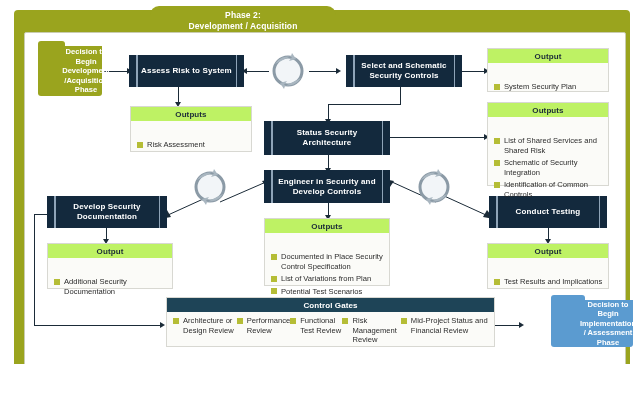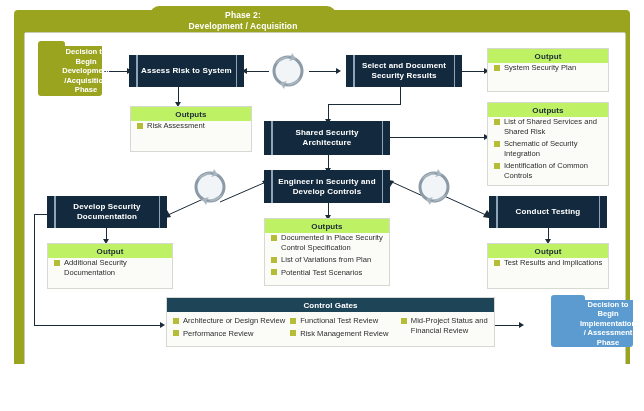--- a/index.html
+++ b/index.html
@@ -38,31 +38,31 @@
   .proc .bar.r{right:7px;}
   .proc .txt{position:relative;z-index:2;padding:0 11px;}
 
   
   .panel{background:#fbfbf8;border:1px solid #d8d8d2;}
   .panel-hd{
     background:#bef264;color:#1b2b38;font-size:8px;font-weight:bold;
     text-align:center;padding:2.5px 0 2.5px;letter-spacing:.1px;
   }
   .panel-hd.dark{background:#1e4457;color:#ffffff;}
-  .panel-body{padding:0 5px 4px 6px;}
+  .panel-body{padding:19px 5px 4px 6px;}
   .bullet-row{display:flex;align-items:flex-start;margin-bottom:3px;}
   .bullet-row:last-child{margin-bottom:0;}
   .sq{
     width:6px;height:6px;background:#b5bd36;flex:0 0 6px;margin-top:1.5px;margin-right:4px;
   }
   .bullet-tx{font-size:7.6px;color:#2c2c2c;line-height:9.5px;}
 
   
   .cg-cols{display:flex;padding:4px 5px 4px 6px;}
-  .cg-col{display:flex;flex-direction:column;}
+  .cg-col{display:flex;flex-direction:row;}
   .cg-col.c1{width:125px;}
   .cg-col.c2{width:118px;}
   .cg-col.c3{width:94px;}
 
   
   .folder{
     color:#ffffff;font-size:7.6px;font-weight:bold;text-align:center;
     line-height:9.5px;display:flex;align-items:center;justify-content:center;
     border-radius:0 0 3px 3px;
     padding-left:32px;
@@ -181,27 +181,27 @@
 
   <div class="abs proc" style="left:129px;top:55px;width:115px;height:32px;">
     <span class="bar l"></span>
     <span class="bar r"></span>
     <span class="txt">Assess Risk to System</span>
   </div>
 
   <div class="abs proc" style="left:346px;top:55px;width:116px;height:32px;">
     <span class="bar l"></span>
     <span class="bar r"></span>
-    <span class="txt">Select and Document Security Results</span>
+    <span class="txt">Select and Schematic Security Controls</span>
   </div>
 
   <div class="abs proc" style="left:264px;top:121px;width:126px;height:34px;">
     <span class="bar l"></span>
     <span class="bar r"></span>
-    <span class="txt">Shared Security Architecture</span>
+    <span class="txt">Status Security Architecture</span>
   </div>
 
   <div class="abs proc" style="left:264px;top:170px;width:126px;height:33px;">
     <span class="bar l"></span>
     <span class="bar r"></span>
     <span class="txt">Engineer in Security and Develop Controls</span>
   </div>
 
   <div class="abs proc" style="left:47px;top:196px;width:120px;height:32px;">
     <span class="bar l"></span>

